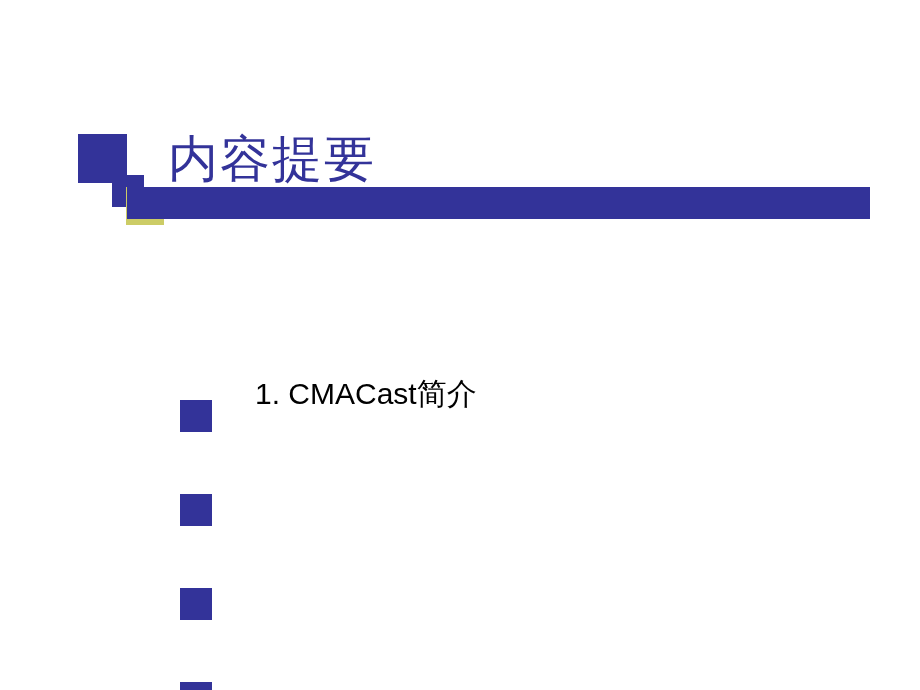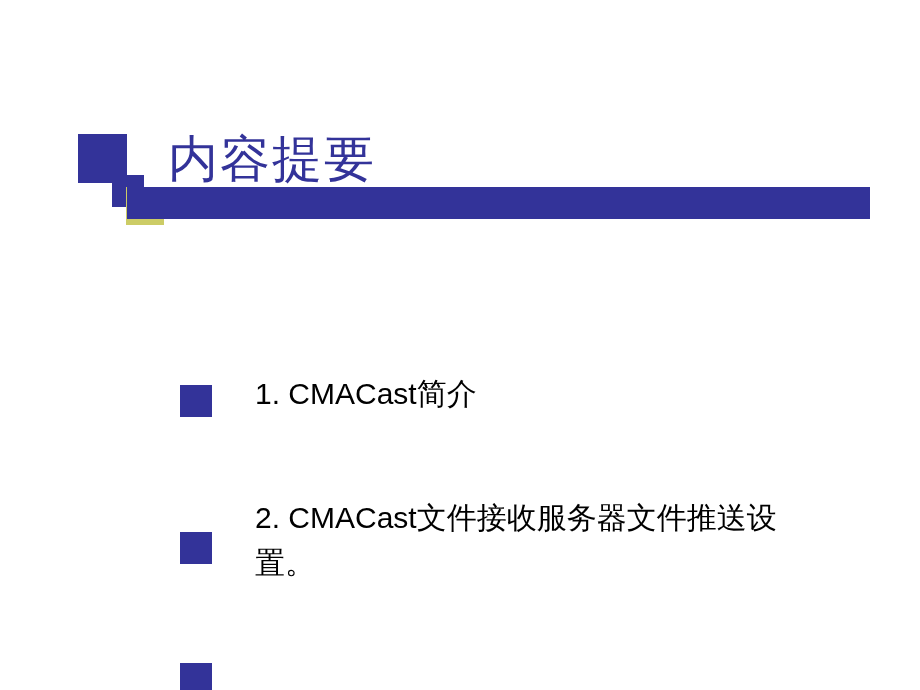--- a/index.html
+++ b/index.html
@@ -81,21 +81,21 @@
     }
     
     .content-list {
       margin-top: 98px;
       padding-left: 132px;
       padding-right: 70px;
     }
     
     .list-item {
       display: flex;
-      align-items: center;
+      align-items: flex-end;
       margin-bottom: 15px;
     }
     
     .bullet {
       width: 13px;
       height: 13px;
       background: #333399;
       flex-shrink: 0;
       margin-top: 15px;
       margin-right: 27px;
@@ -123,21 +123,20 @@
     <div class="title-underline"></div>
   </div>
 
   <div class="content-list">
     <div class="list-item">
       <div class="bullet"></div>
       <div class="item-text">1. CMACast简介</div>
     </div>
     <div class="list-item">
       <div class="bullet"></div>
-      <div class="item-text">2. CMACast文件接收服务器文件推送设置。</div>
     </div>
     <div class="list-item">
       <div class="bullet"></div>
     </div>
     <div class="list-item">
       <div class="bullet"></div>
     </div>
   </div>
 
 </div>

